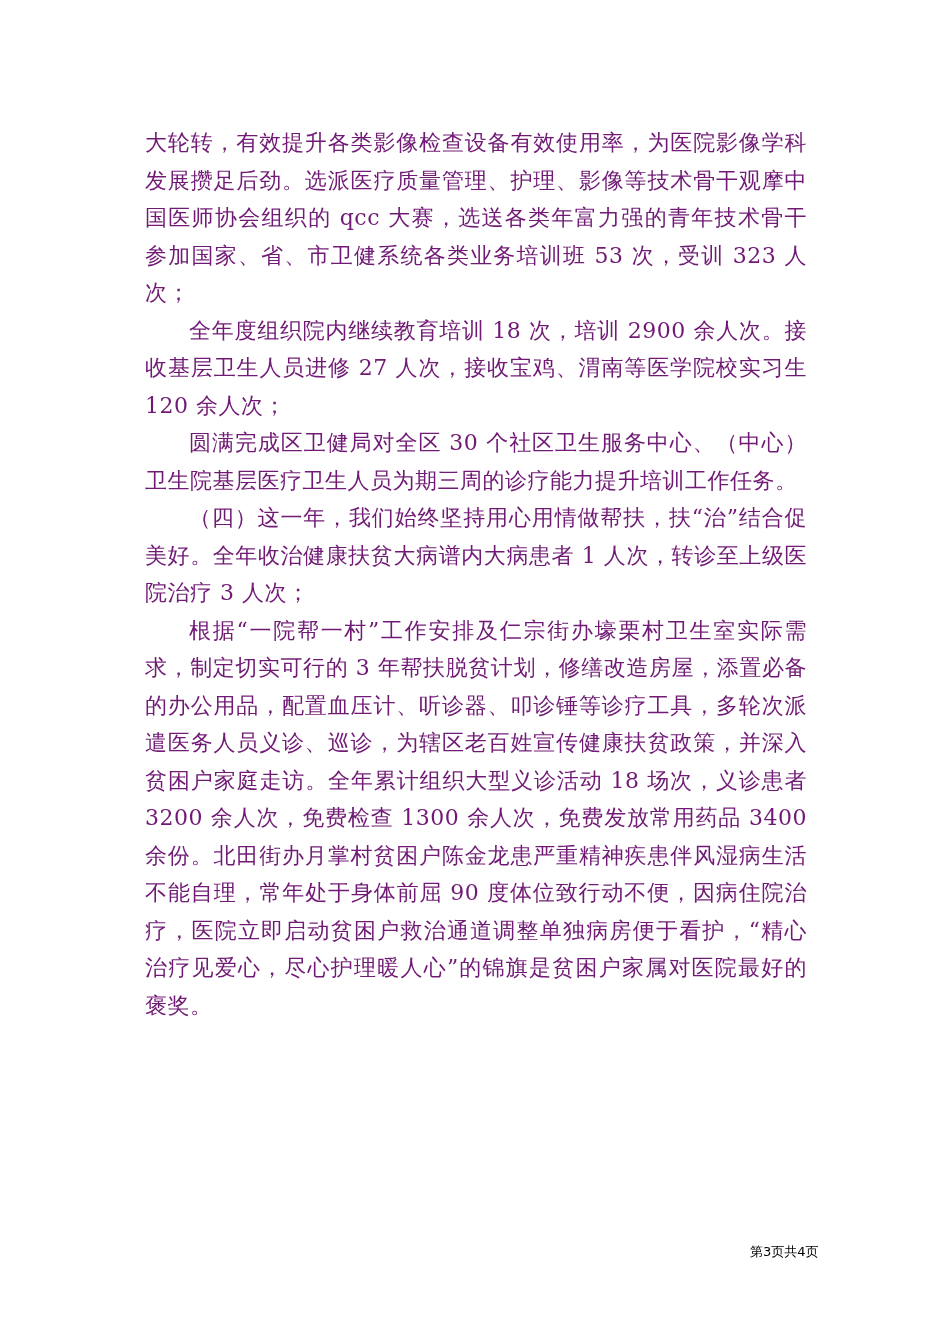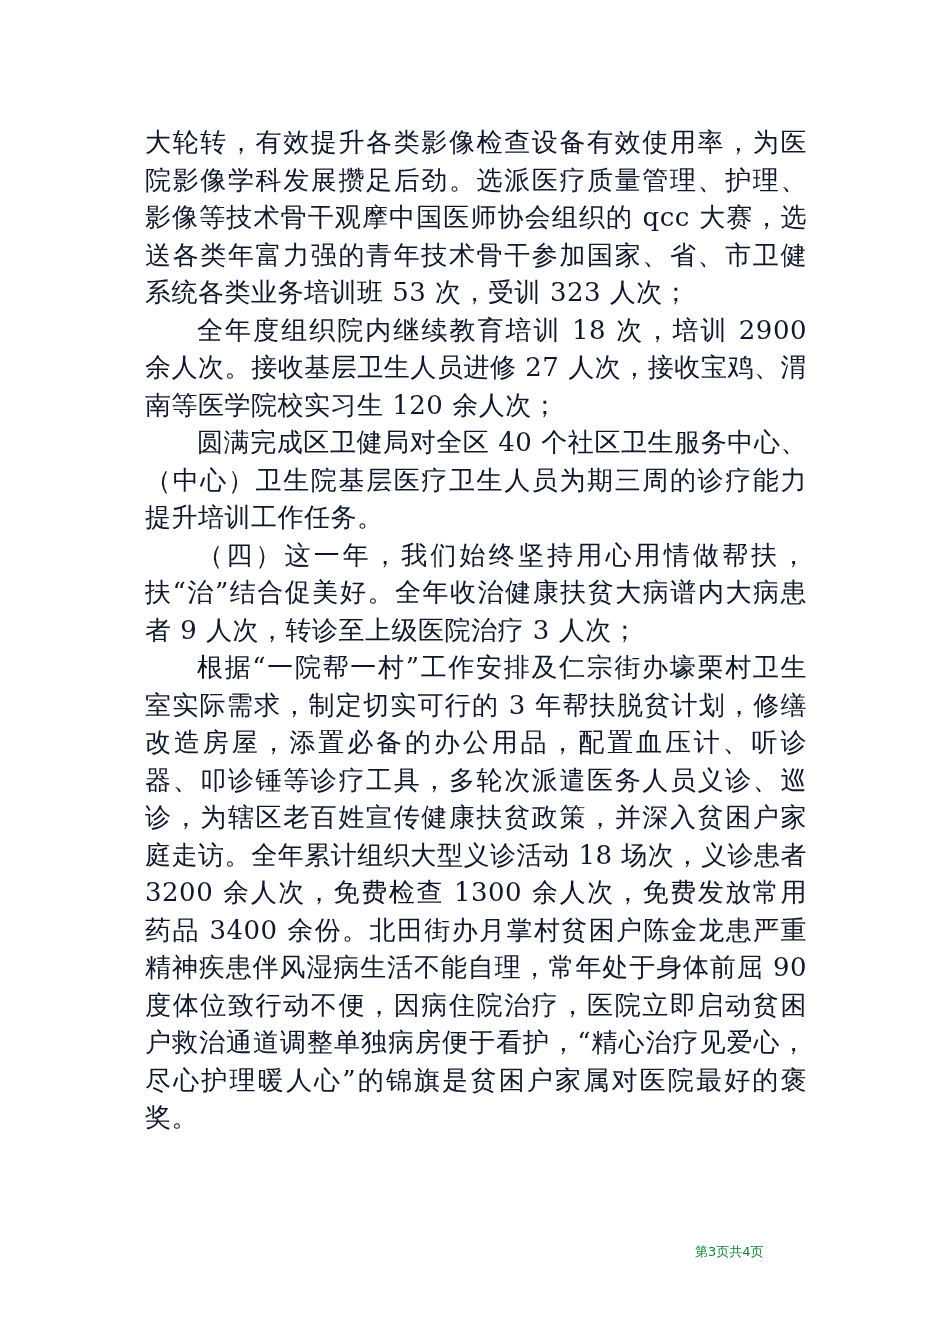--- a/index.html
+++ b/index.html
@@ -1,34 +1,34 @@
 <!DOCTYPE html>
 <html><head>
 <meta charset="utf-8">
 <style>
   html, body { margin: 0; padding: 0; background: #ffffff; }
   body { width: 950px; height: 1344px; position: relative; overflow: hidden; }
   .page {
     position: absolute; left: 145px; top: 124px; width: 662px;
     font-family: "DejaVu Serif", "Liberation Serif", serif;
-    font-size: 26px; line-height: 37.5px; color: #0f172a;
+    font-size: 22px; line-height: 37.5px; color: #701a75;
     text-align: justify; letter-spacing: 0.5px;
   }
   .para { margin: 0; text-indent: 2em; }
   .para.noindent { text-indent: 0; }
   .footer {
-    position: absolute; left: 695px; top: 1243px;
+    position: absolute; left: 750px; top: 1243px;
     font-family: "DejaVu Sans", "Liberation Sans", sans-serif;
-    font-size: 13px; color: #15803d;
+    font-size: 13px; color: #000000;
   }
 </style>
 </head>
 <body>
 
 <div class="page">
   <p class="para noindent">大轮转，有效提升各类影像检查设备有效使用率，为医院影像学科发展攒足后劲。选派医疗质量管理、护理、影像等技术骨干观摩中国医师协会组织的 qcc 大赛，选送各类年富力强的青年技术骨干参加国家、省、市卫健系统各类业务培训班 53 次，受训 323 人次；</p>
   <p class="para">全年度组织院内继续教育培训 18 次，培训 2900 余人次。接收基层卫生人员进修 27 人次，接收宝鸡、渭南等医学院校实习生 120 余人次；</p>
-  <p class="para">圆满完成区卫健局对全区 40 个社区卫生服务中心、（中心）卫生院基层医疗卫生人员为期三周的诊疗能力提升培训工作任务。</p>
-  <p class="para">（四）这一年，我们始终坚持用心用情做帮扶，扶“治”结合促美好。全年收治健康扶贫大病谱内大病患者 9 人次，转诊至上级医院治疗 3 人次；</p>
+  <p class="para">圆满完成区卫健局对全区 30 个社区卫生服务中心、（中心）卫生院基层医疗卫生人员为期三周的诊疗能力提升培训工作任务。</p>
+  <p class="para">（四）这一年，我们始终坚持用心用情做帮扶，扶“治”结合促美好。全年收治健康扶贫大病谱内大病患者 1 人次，转诊至上级医院治疗 3 人次；</p>
   <p class="para">根据“一院帮一村”工作安排及仁宗街办壕栗村卫生室实际需求，制定切实可行的 3 年帮扶脱贫计划，修缮改造房屋，添置必备的办公用品，配置血压计、听诊器、叩诊锤等诊疗工具，多轮次派遣医务人员义诊、巡诊，为辖区老百姓宣传健康扶贫政策，并深入贫困户家庭走访。全年累计组织大型义诊活动 18 场次，义诊患者 3200 余人次，免费检查 1300 余人次，免费发放常用药品 3400 余份。北田街办月掌村贫困户陈金龙患严重精神疾患伴风湿病生活不能自理，常年处于身体前屈 90 度体位致行动不便，因病住院治疗，医院立即启动贫困户救治通道调整单独病房便于看护，“精心治疗见爱心，尽心护理暖人心”的锦旗是贫困户家属对医院最好的褒奖。</p>
 </div>
 
 <div class="footer">第3页共4页</div>
 
 </body></html>

